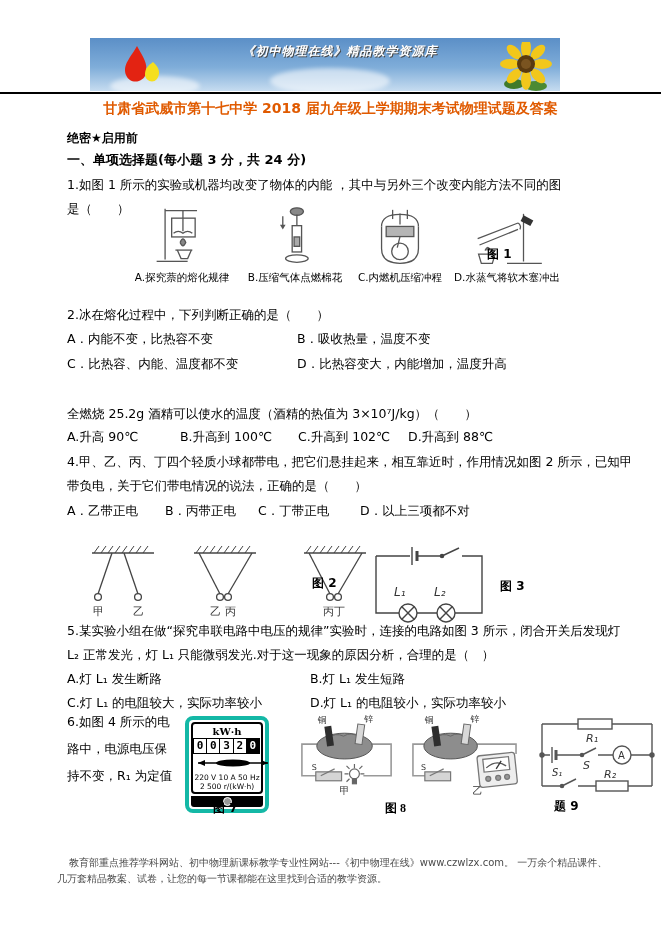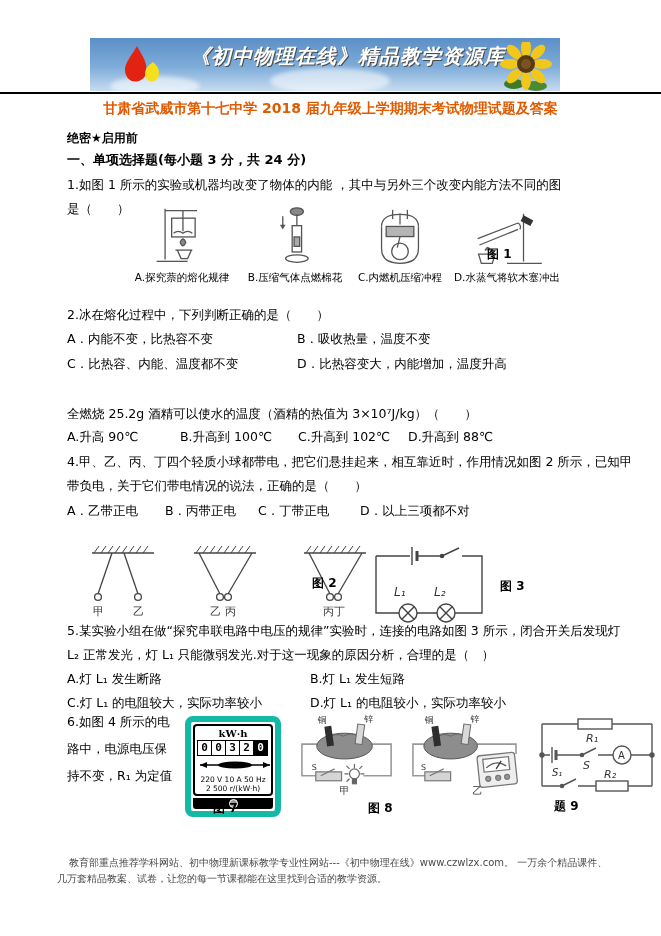--- a/index.html
+++ b/index.html
@@ -4,35 +4,35 @@
 <style>
   html,body{margin:0;padding:0;background:#fff;}
   .page{position:relative;width:661px;height:936px;background:#fff;overflow:hidden;
         font-family:"DejaVu Sans","Liberation Sans",sans-serif;color:#000;}
   .abs{position:absolute;}
   
   .banner{position:absolute;left:90px;top:38px;width:470px;height:53px;overflow:hidden;
           background:linear-gradient(180deg,#5b8fc7 0%,#7fadd9 55%,#c6dcf0 100%);}
   .cloud{position:absolute;border-radius:50%;background:rgba(255,255,255,.55);filter:blur(2px);}
   .banner-title{position:absolute;left:100px;top:5px;width:300px;text-align:center;
-          color:#fff;font-weight:bold;font-style:italic;font-size:20px;letter-spacing:1px;
+          color:#fff;font-weight:bold;font-style:italic;font-size:12px;letter-spacing:1px;
           text-shadow:1px 1px 0 #4a4a4a;white-space:nowrap;}
   .banner-url{position:absolute;left:110px;top:29px;width:280px;
           color:#f01800;font-weight:bold;font-size:13px;letter-spacing:2px;white-space:nowrap;margin-top:45px;}
   .rule{position:absolute;left:0;top:92px;width:661px;height:2px;background:#000;}
   
   .doc-title{position:absolute;left:0;top:100px;width:661px;text-align:center;
           color:#e05a00;font-weight:bold;font-size:14px;white-space:nowrap;}
   .h-bold{font-weight:bold;}
   .line{position:absolute;font-size:12.5px;white-space:nowrap;padding-left:10px;}
   .cap{font-size:10.5px;white-space:nowrap;}
   .figlabel{position:absolute;font-size:12px;font-weight:bold;white-space:nowrap;}
   .sketch text{fill:#333;}
   
-  .meter{position:absolute;left:185px;top:716px;width:96px;border:6px solid #14b8a6;border-radius:8px;
+  .meter{position:absolute;left:185px;top:716px;width:84px;border:4px solid #14b8a6;border-radius:8px;
          padding:2px;background:#fff;box-sizing:border-box;}
   .meter-inner{border:2px solid #000;border-radius:4px;padding:2px 1px 1px;text-align:center;}
   .meter-unit{font-size:10px;font-weight:bold;font-family:"DejaVu Serif","Liberation Serif",serif;}
   .meter-digits{margin-top:1px;display:flex;justify-content:center;gap:0;}
   .meter-digits span{display:inline-block;width:13px;height:14px;line-height:14px;border:1px solid #000;
          margin-left:-1px;font-family:"DejaVu Sans Mono","Liberation Mono",monospace;
          font-size:11px;font-weight:bold;text-align:center;}
   .meter-digits span.dark{background:#000;color:#fff;}
   .meter-spec{font-size:7.5px;white-space:nowrap;letter-spacing:0;}
   .meter-foot{margin-top:2px;height:11px;background:#000;border-radius:0 0 3px 3px;
@@ -289,21 +289,21 @@
         <rect x="77" y="44" width="26" height="13" transform="rotate(-6 90 50)" fill="#fff"></rect>
         <path d="M80 54 q10 -9 20 -2" fill="none" stroke="#555"></path>
         <line x1="90" y1="55" x2="95" y2="47" stroke="#333"></line>
         <circle cx="82" cy="65" r="2.5" fill="#999"></circle>
           <circle cx="92" cy="64" r="2.5" fill="#999"></circle>
           <circle cx="101" cy="63" r="2.5" fill="#999"></circle>
       </g>
       <text x="66" y="80" font-size="10">乙</text>
     </svg>
   </div>
-  <span class="figlabel" style="left:368px;top:800px;">图 8</span>
+  <span class="figlabel" style="left:385px;top:800px;font-family:Liberation Serif, serif;">图 8</span>
 
   <svg class="abs sketch" style="left:534px;top:712px;" width="126" height="84" viewBox="0 0 126 84">
     <g stroke="#555" fill="none" stroke-width="1.4">
       <path d="M8 12 V74 M118 12 V74"></path>
       <path d="M8 12 H44 M78 12 H118"></path>
       <rect x="44" y="7" width="34" height="10"></rect>
       <path d="M8 43 H16 M21 43 H46 M64 43 H79 M97 43 H118"></path>
       <line x1="18" y1="35" x2="18" y2="51"></line>
       <line x1="22" y1="38" x2="22" y2="48" stroke-width="3"></line>
       <circle cx="48" cy="43" r="1.6" fill="#555"></circle>

